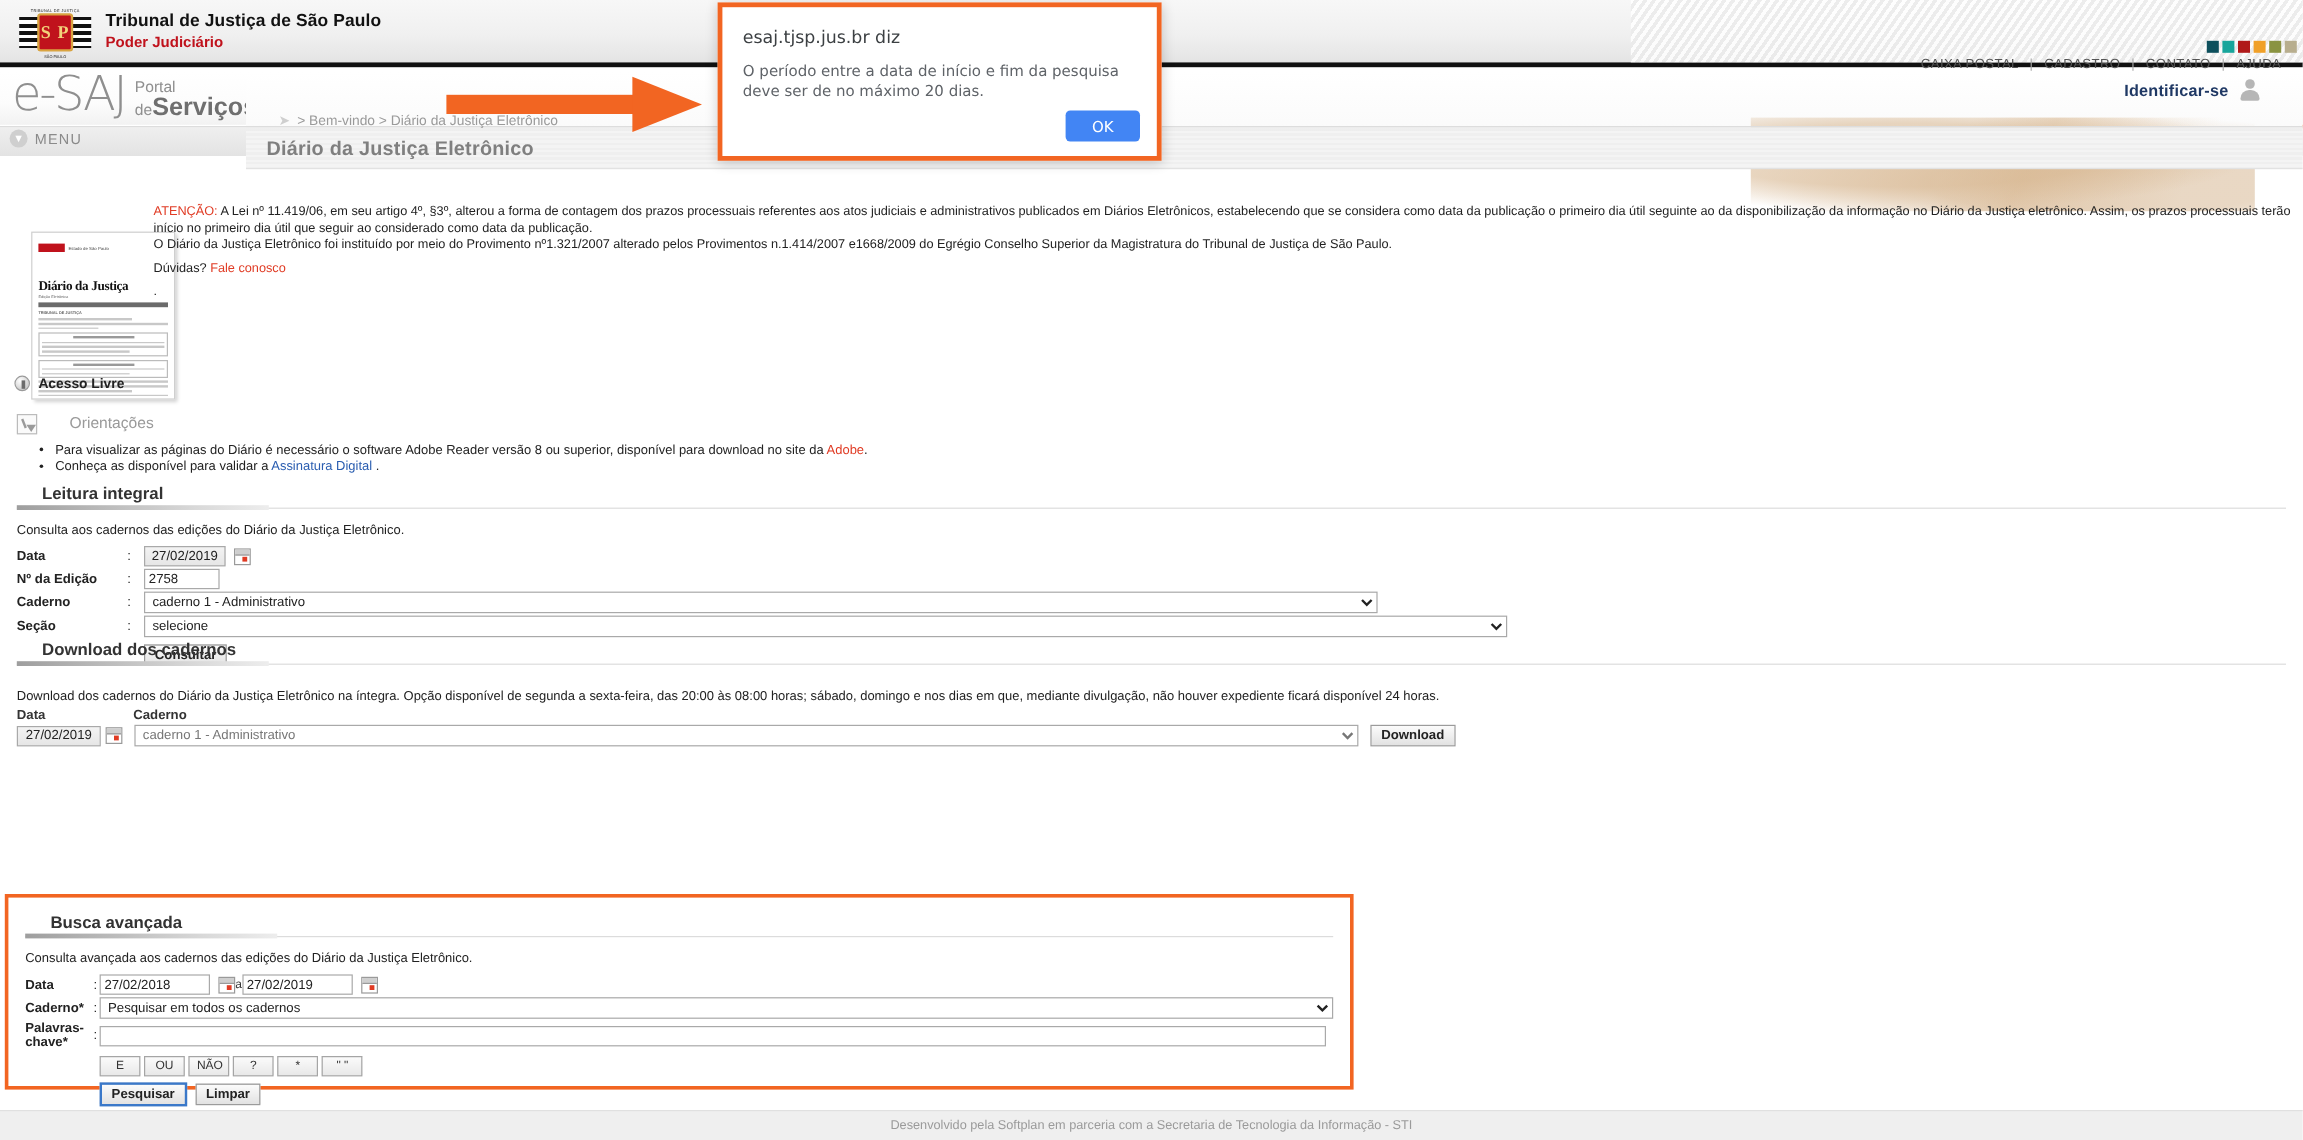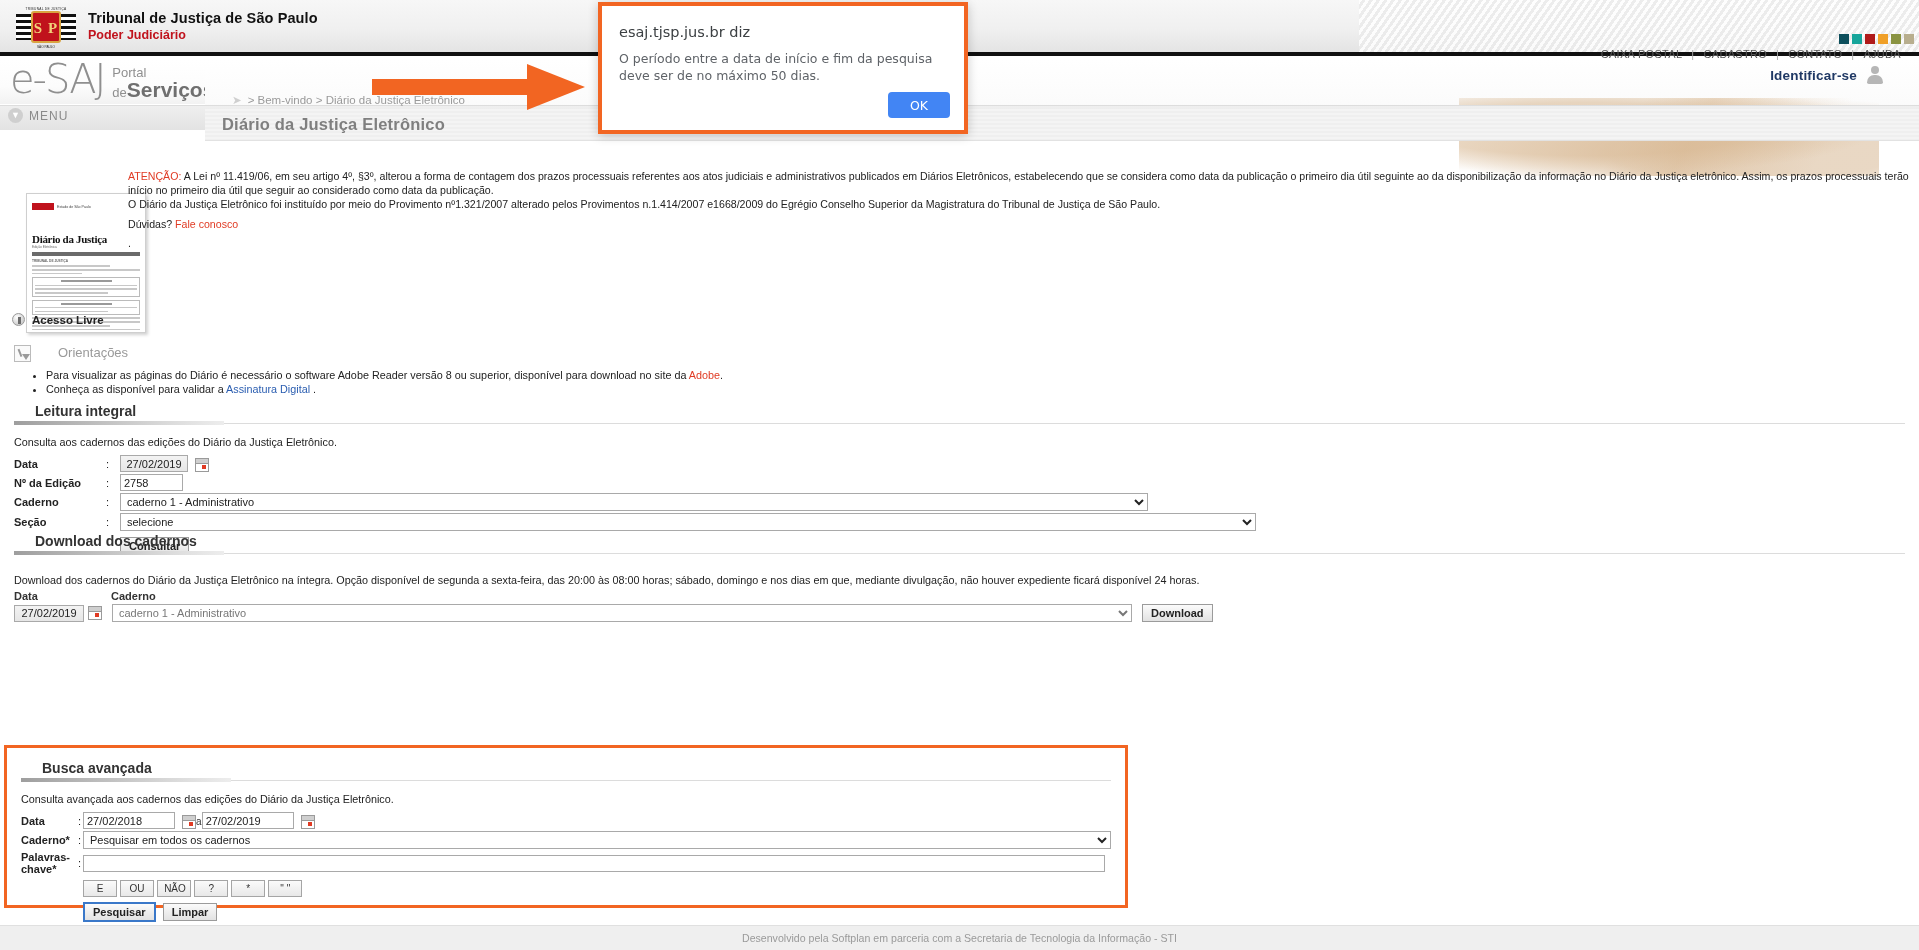--- a/index.html
+++ b/index.html
@@ -544,15 +544,15 @@
 
 <div id="footer">Desenvolvido pela Softplan em parceria com a Secretaria de Tecnologia da Informação - STI</div>
 
 <div id="arrow">
   <div class="shaft"></div>
   <div class="head"></div>
 </div>
 
 <div id="dialog">
   <div class="dtitle">esaj.tjsp.jus.br diz</div>
-  <div class="dmsg">O período entre a data de início e fim da pesquisa deve ser de no máximo 50 dias.</div>
+  <div class="dmsg">O período entre a data de início e fim da pesquisa deve ser de no máximo 20 dias.</div>
   <button class="ok">OK</button>
 </div>
 
 </body></html>

